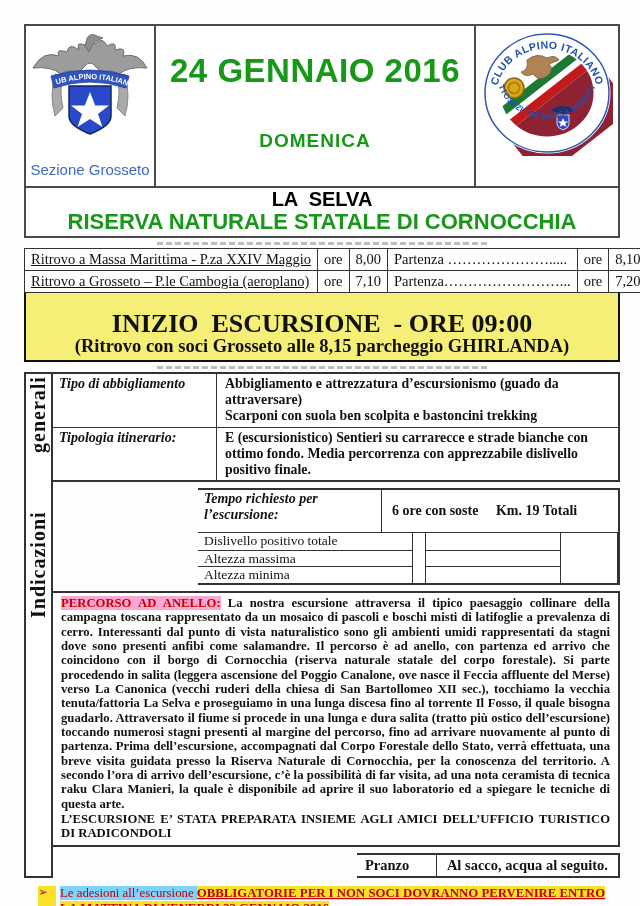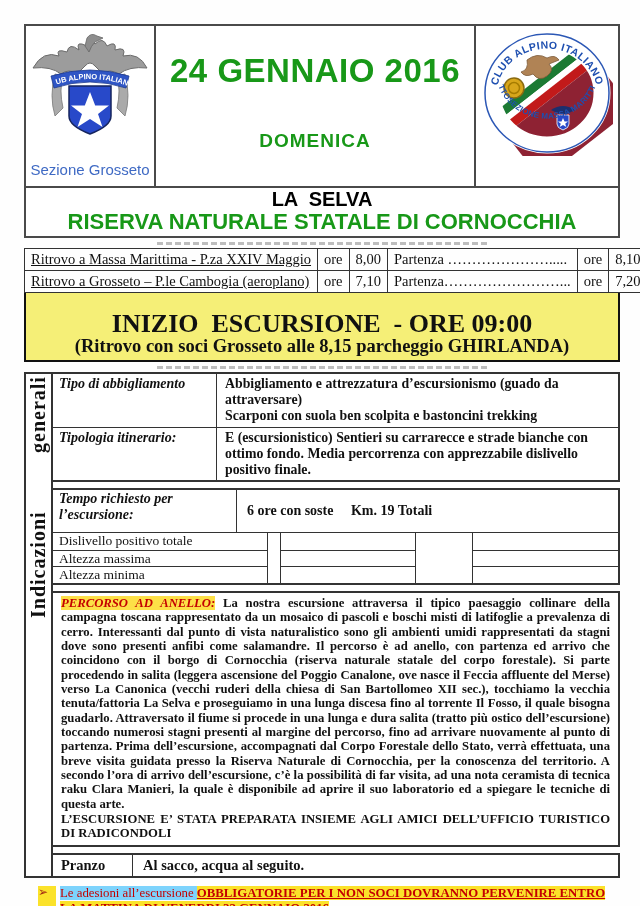--- a/index.html
+++ b/index.html
@@ -37,42 +37,42 @@
   .banner { border:2.5px solid #111; border-top:none; background:#f5ef77; text-align:center; padding:17px 0 3px; }
   .banner .b1 { font-weight:bold; font-size:26px; white-space:pre; line-height:1.05; }
   .banner .b2 { font-weight:bold; font-size:18.5px; line-height:1.05; }
 
   
   .info { display:flex; margin-top:3px; }
   .side-col { width:29px; border:2px solid #333; display:flex; flex-direction:column; background:#fff; }
   .vlab { display:flex; align-items:center; justify-content:center; writing-mode:vertical-rl; transform:rotate(180deg); font-weight:bold; font-size:20px; letter-spacing:1px; margin:0 auto; }
   .vlab-top { height:82px; }
   .vlab-bottom { height:210px; margin-top:4px; }
-  .info-content { flex:1; display:flex; flex-direction:column; }
+  .info-content { flex:1; display:flex; flex-direction:column;align-items:flex-end; }
   .ibox { border:2px solid #333; border-left:none; background:#fff; }
   .igap { height:6px; }
   .irow { display:flex; }
   .irow + .irow { border-top:1.5px solid #333; }
   .ilab { width:164px; border-right:1.5px solid #333; font-weight:bold; font-style:italic; font-size:14px; padding:2px 6px; }
   .ival { flex:1; font-weight:bold; font-size:13.8px; padding:2px 8px; line-height:1.18; }
   .tempo-row { display:flex; border-bottom:1.5px solid #333; }
   .tempo-lab { width:184px; border-right:1.5px solid #333; font-weight:bold; font-style:italic; font-size:14px; padding:1px 6px; }
   .tempo-val { flex:1; font-weight:bold; font-size:14px; padding:13px 10px; white-space:pre; }
   .egrid { display:flex; }
   .ecol-lab { width:215px; border-right:1.5px solid #333; }
   .ecol-lab .er { height:16.5px; font-size:13.5px; padding:0 6px; line-height:16px; }
   .ecol-lab .er + .er { border-top:1px solid #333; }
   .ecol-g1 { width:12px; }
   .ecol-mid { width:136px; border-left:1px solid #333; border-right:1px solid #333; display:flex; flex-direction:column; }
   .ecol-mid .er, .ecol-right .er { height:16.5px; }
   .ecol-mid .er + .er, .ecol-right .er + .er { border-top:1px solid #333; }
   .ecol-g2 { width:56px; }
   .ecol-right { flex:1; border-left:1px solid #333; display:flex; flex-direction:column; }
   .para { padding:3px 8px 4px; font-weight:bold; font-size:12.7px; line-height:1.13; text-align:justify; }
-  .hl-red { color:#c40000; background:#fde047;font-style:italic; }
+  .hl-red { color:#c40000; background:#f9a8d4; }
   .caps-line { margin-top:1px; }
   .pranzo-row { display:flex; }
   .pranzo-lab { width:80px; border-right:1.5px solid #333; font-weight:bold; font-size:14.5px; padding:2px 8px; }
   .pranzo-val { flex:1; font-weight:bold; font-size:14.5px; padding:2px 10px; }
 
   
   .notes { margin-top:8px; font-size:12.8px; line-height:1.16; }
   .note { display:flex; margin-top:5px; }
   .arrow { width:18px; margin-left:14px; flex:none; color:#a32b12; font-size:12px; }
   .arrow.hl { background:#fbe22a; }

